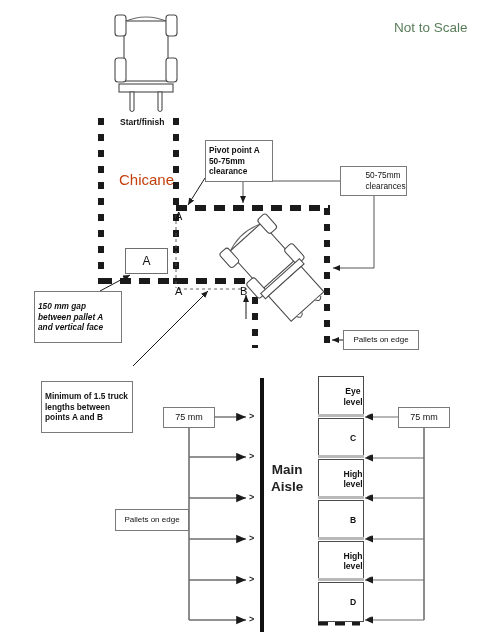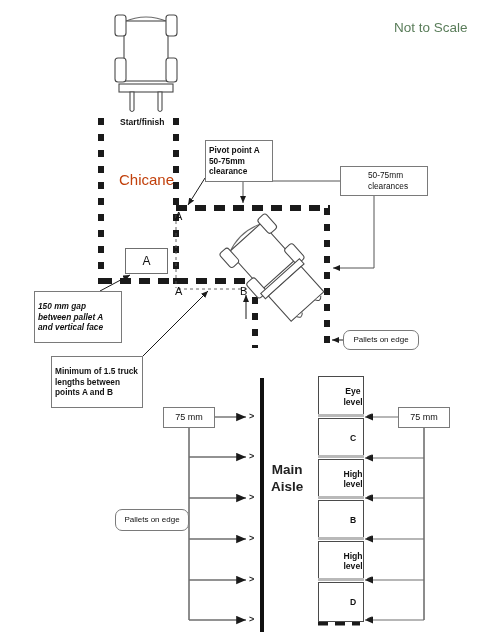--- a/index.html
+++ b/index.html
@@ -46,28 +46,28 @@
     background:#fff;
     box-sizing:border-box;
     display:flex;align-items:center;justify-content:center;
     text-align:left;
     font-size:8.3px;
     line-height:1.32;
     color:#111;
     padding:2px 3px;
   }
   .callout.bold{font-weight:bold;}
-  .callout.sm{font-size:8px;border-radius:7px;}
+  .callout.sm{font-size:8px;}
   .callout.mid{font-size:9px;}
 
   .co-pivotA{left:205px;top:140px;width:68px;height:42px;}
-  .co-clearances{left:340px;top:166px;width:88px;height:30px;padding-left:27px;}
+  .co-clearances{left:340px;top:166px;width:67px;height:30px;padding-left:27px;}
   .co-gap150{left:34px;top:291px;width:88px;height:52px;font-style:italic;}
   .co-pivotB{left:185px;top:319px;width:68px;height:42px;}
-  .co-min15{left:41px;top:356px;width:92px;height:52px;margin-left:10px;}
+  .co-min15{left:41px;top:381px;width:92px;height:52px;}
   .co-pallets-right{left:343px;top:330px;width:76px;height:20px;}
   .co-pallets-left{left:115px;top:509px;width:74px;height:22px;}
   .co-75-left{left:163px;top:407px;width:52px;height:21px;}
   .co-75-right{left:398px;top:407px;width:52px;height:21px;}
 
   .box-A{
     position:absolute;left:125px;top:248px;width:43px;height:26px;
     border:1px solid #6f6f6f;background:#fff;
     display:flex;align-items:center;justify-content:center;
     font-size:12px;color:#111;box-sizing:border-box;

